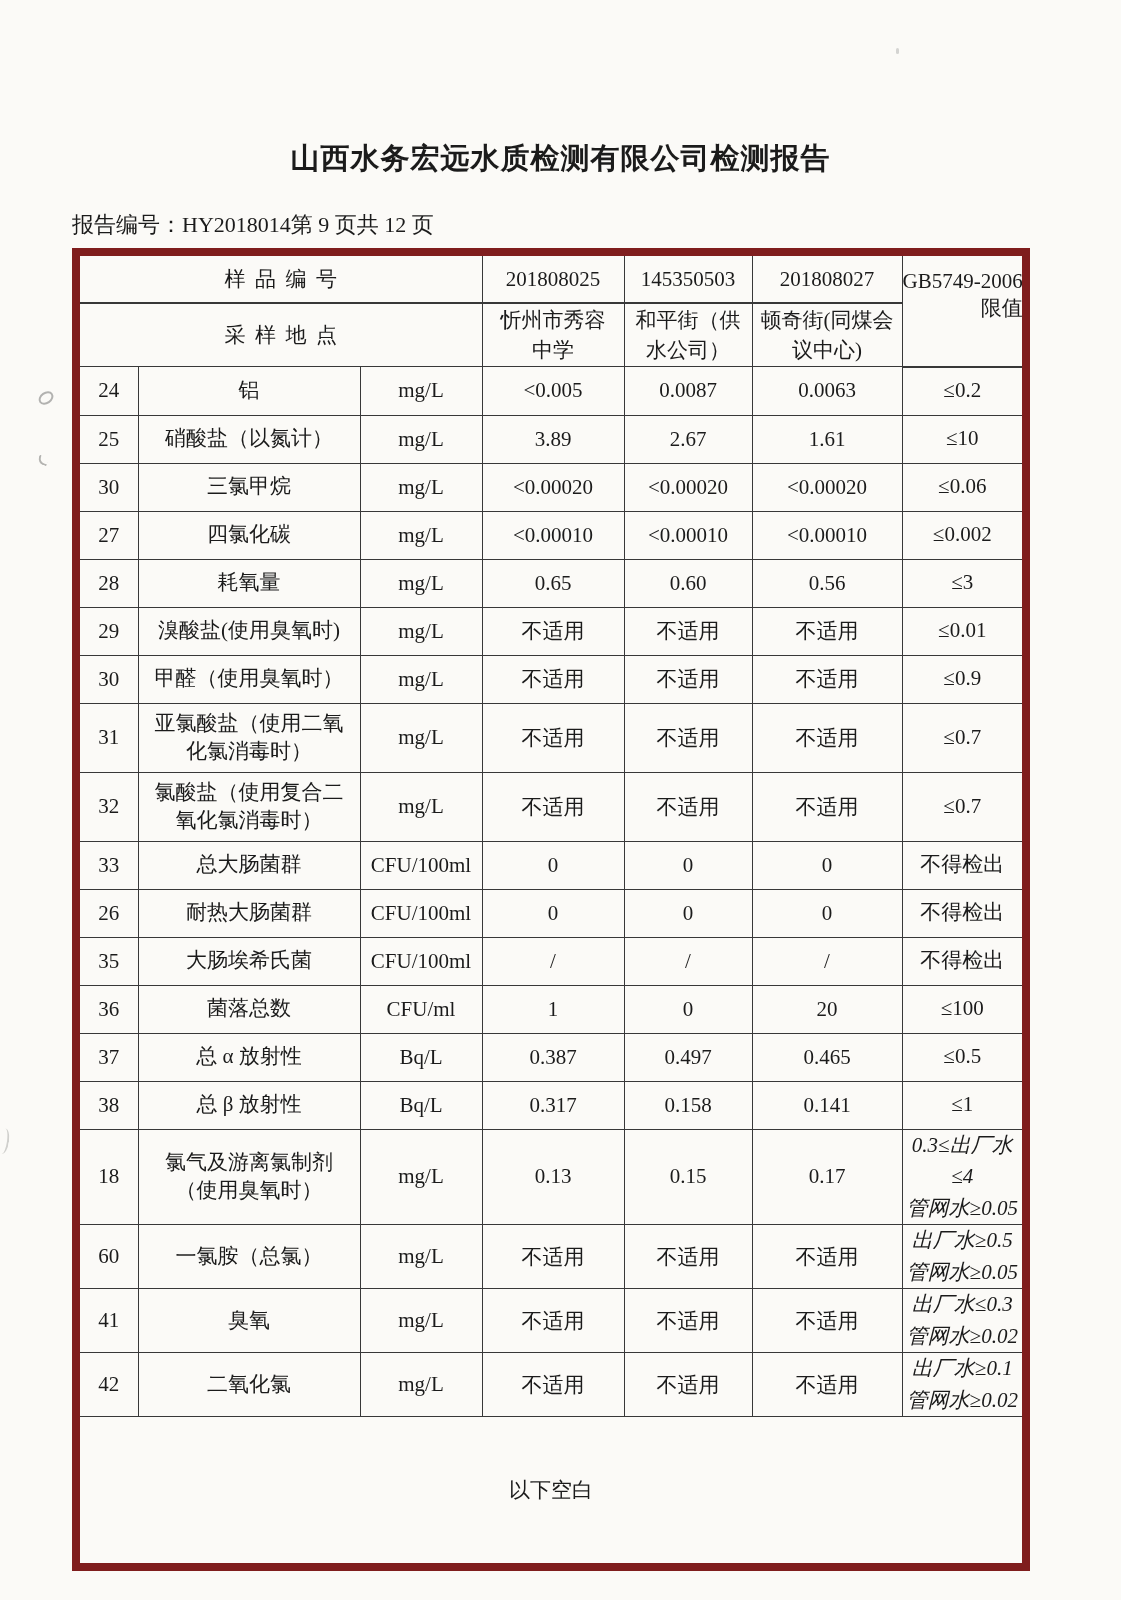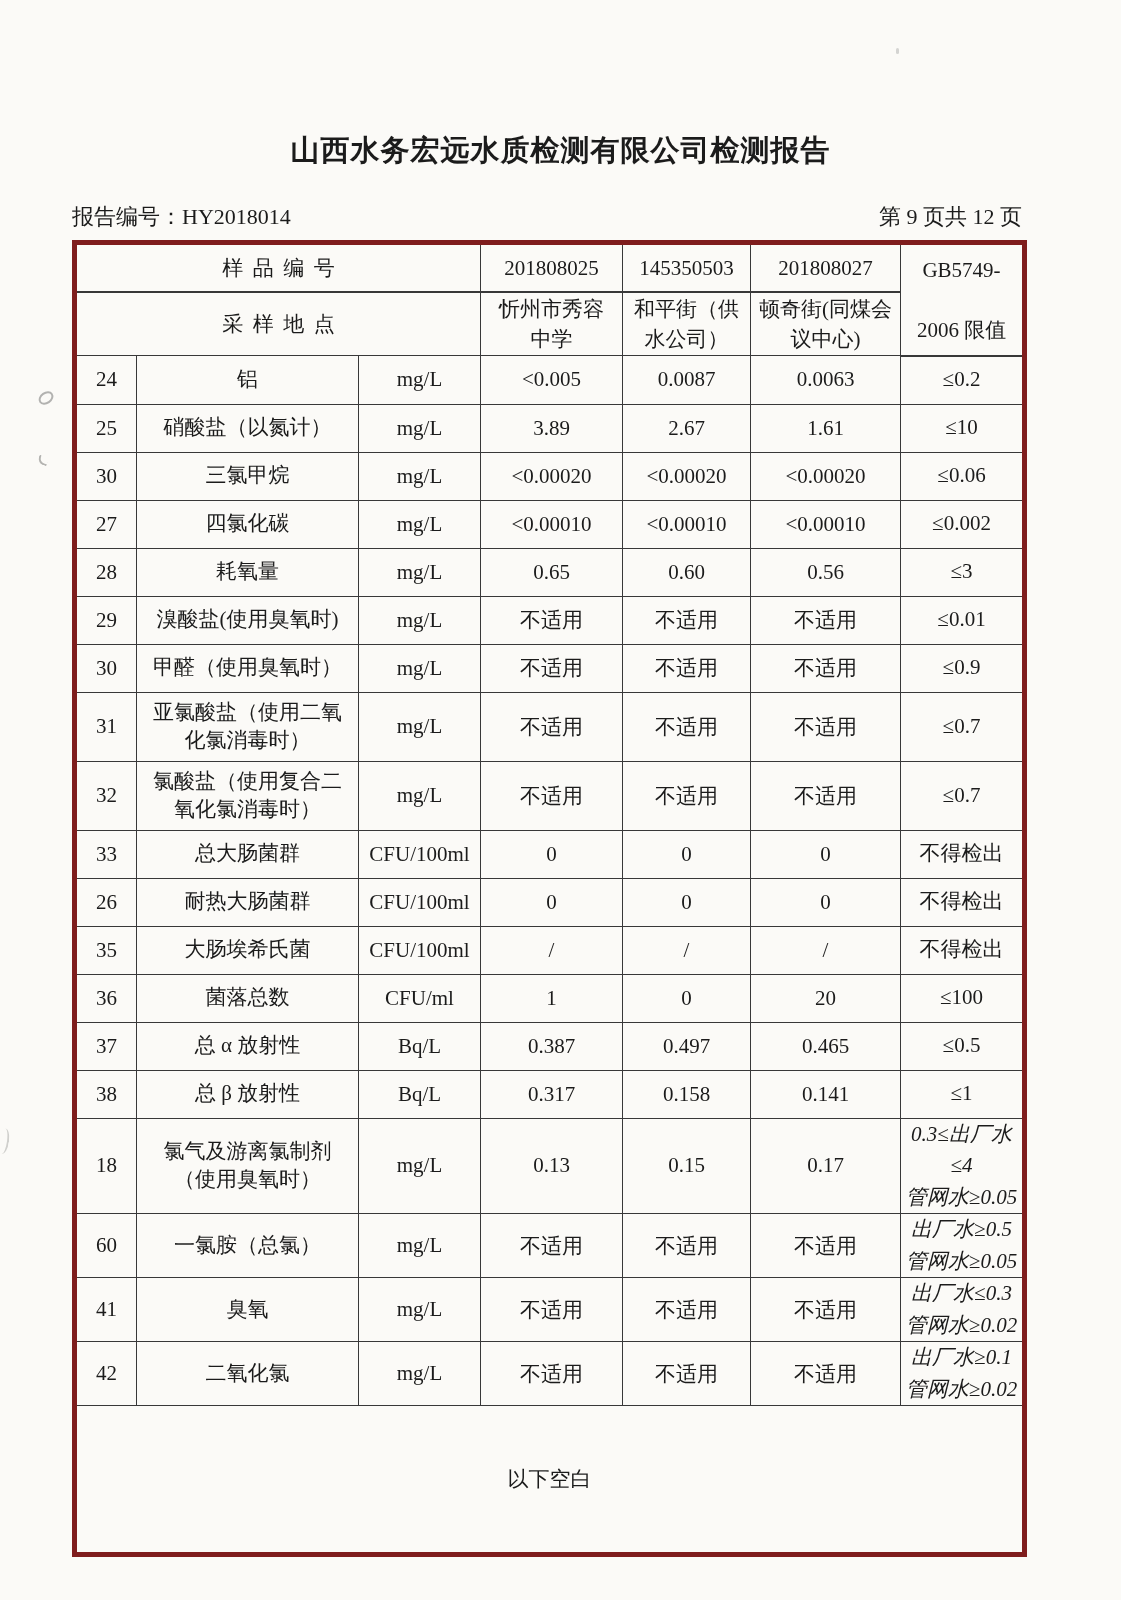--- a/index.html
+++ b/index.html
@@ -5,41 +5,41 @@
   html,body{margin:0;padding:0;}
   body{
     width:1121px;height:1600px;
     background:#fbfaf7;
     font-family:"Liberation Serif","DejaVu Serif",serif;
     color:#1b1b1b;
     position:relative;
     overflow:hidden;
   }
   .page-title{
-    margin:0;
+    margin:8px;
     padding-top:131px;
     text-align:center;
     font-size:29px;
     font-weight:bold;
     letter-spacing:1px;
   }
   .meta-row{
     width:950px;
     margin:31px auto 0 72px;
     display:flex;
-    justify-content:space-between;
+    justify-content:flex-start;
     align-items:flex-end;
     font-size:22px;
   }
   table.report{
     width:950px;
     margin:8px 11px 0 72px;
     border-collapse:collapse;
     table-layout:fixed;
-    border:5px solid #7f1d1d;
+    border:8px solid #7f1d1d;
   }
   table.report td{
     border:1px solid #383838;
     text-align:center;
     vertical-align:middle;
     font-size:21px;
     padding:0;
     overflow:hidden;
   }
   tr.hdr1 td{height:46px;border-bottom-width:2px;}
@@ -50,21 +50,21 @@
   .spread{letter-spacing:0.45em;text-indent:0.45em;}
   td.loc{white-space:pre-line;font-size:20px;line-height:1.45;}
   td.name{
     text-align:left;
     padding-left:14px;
     white-space:pre-line;
     line-height:1.3;
   }
   td.gb{vertical-align:middle;}
   .gb-inner{
-    display:flex;flex-direction:column;justify-content:space-between;
+    display:flex;flex-direction:row;justify-content:space-between;
     height:86px;padding:8px 0 6px 0;
   }
   td.small-limit{
     font-size:16.5px;
     line-height:1.5;
     white-space:pre-line;
     font-style:italic;
   }
   td.limit{white-space:pre-line;line-height:1.4;}
   td.blank-row{

